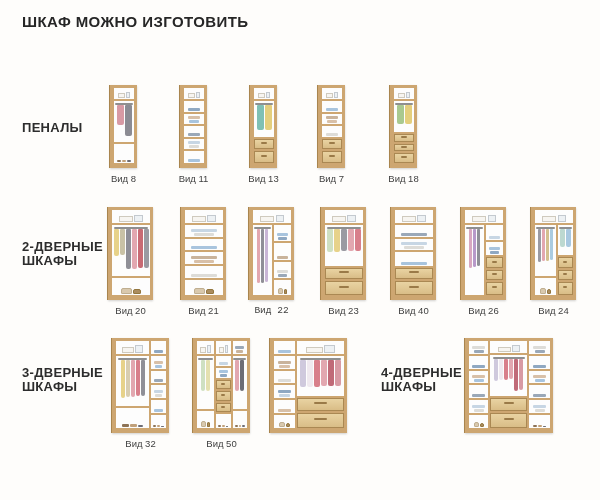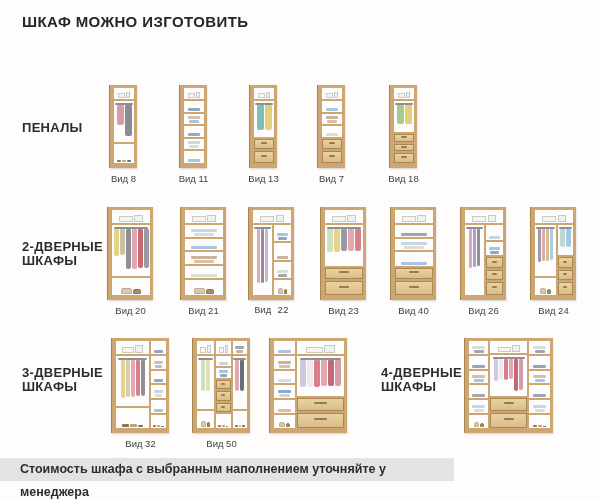--- a/index.html
+++ b/index.html
@@ -790,16 +790,13 @@
             </div>
             <div class="cell last" style="height: 15%;">
               <span class="sh1"></span>
               <span class="sh2"></span>
               <span class="sh3"></span>
             </div>
           </div>
         </div>
       </div>
     </div>
-  <div class="footer">
-    <span>Стоимость шкафа с выбранным наполнением уточняйте у менеджера</span>
-  </div>
 </div>
 
 </body></html>

